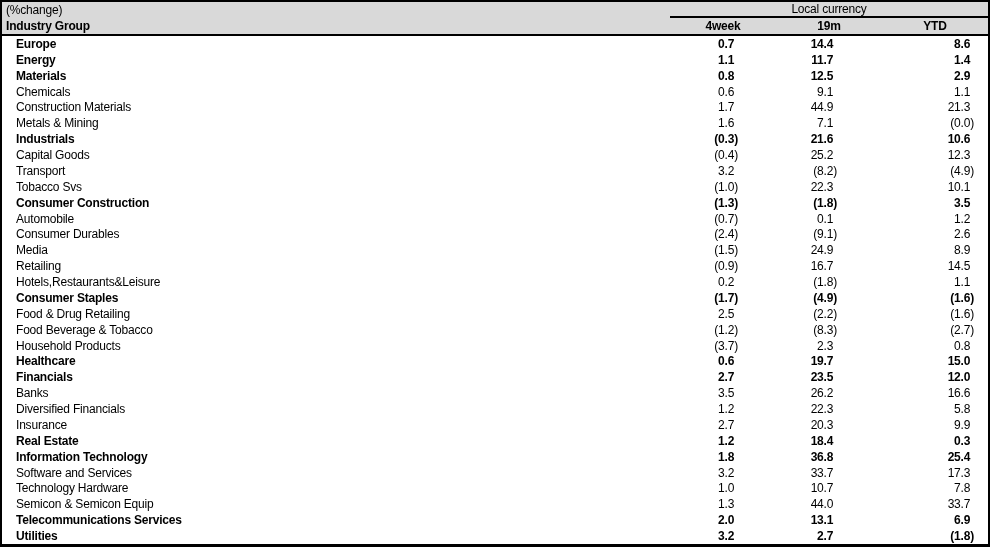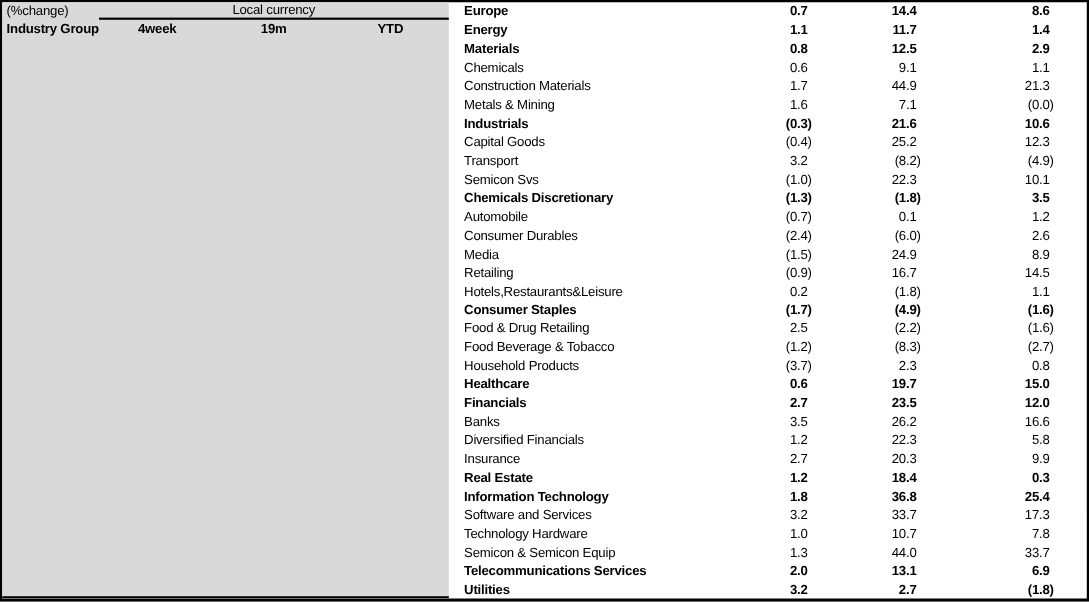--- a/index.html
+++ b/index.html
@@ -1,40 +1,40 @@
 <!DOCTYPE html>
 <html><head>
 <meta charset="utf-8">
 <style>
   html,body{margin:0;padding:0;background:#fff;}
   .perf-table{
     width:990px;height:547px;box-sizing:border-box;
     border:2px solid #000;border-bottom-width:3px;
     background:#fff;color:#000;
     font-family:"Liberation Sans",sans-serif;font-size:12px;letter-spacing:-0.2px;
-    display:flex;flex-direction:row;overflow:hidden;
+    display:flex;flex-direction:column;overflow:hidden;
   }
   .thead{background:#d9d9d9;border-bottom:2px solid #000;flex:0 0 auto;}
   .hrow{display:flex;height:16px;align-items:center;}
   .hrow.first{height:16px;}
   .hleft{flex:1 1 auto;padding-left:4px;box-sizing:border-box;white-space:nowrap;}
   .hright{flex:0 0 318px;display:flex;box-sizing:border-box;}
   .hrow.first .hright{justify-content:center;border-bottom:2px solid #000;height:100%;align-items:center;}
   .group-hdr{font-weight:normal;}
   .bold{font-weight:bold;}
   .hcol{width:106px;text-align:center;font-weight:bold;box-sizing:border-box;}
   .tbody{flex:1 1 auto;display:flex;flex-direction:column;}
   .row{flex:1 1 0;display:flex;align-items:center;min-height:0;}
   .row.top{font-weight:bold;}
   .label{flex:1 1 auto;padding-left:14px;box-sizing:border-box;white-space:nowrap;overflow:hidden;}
   .label.sub{}
   .val{flex:0 0 106px;text-align:right;box-sizing:border-box;white-space:nowrap;}
   .val.c0{padding-right:38px;}
   .val.c1{padding-right:45px;}
-  .val.c2{padding-right:30px;}
+  .val.c2{padding-right:14px;}
   .ghost{visibility:hidden;}
 </style>
 </head>
 <body>
 
 <div class="perf-table">
   <div class="thead">
     <div class="hrow first">
       <div class="hleft">(%change)</div>
       <div class="hright">
@@ -99,41 +99,41 @@
         <div class="val c1">25.2<span class="ghost">)</span></div>
         <div class="val c2">12.3<span class="ghost">)</span></div>
       </div>
       <div class="row">
         <div class="label sub">Transport</div>
         <div class="val c0">3.2<span class="ghost">)</span></div>
         <div class="val c1">(8.2)</div>
         <div class="val c2">(4.9)</div>
       </div>
       <div class="row">
-        <div class="label sub">Semicon Svs</div>
+        <div class="label sub">Tobacco Svs</div>
         <div class="val c0">(1.0)</div>
         <div class="val c1">22.3<span class="ghost">)</span></div>
         <div class="val c2">10.1<span class="ghost">)</span></div>
       </div>
       <div class="row top">
-        <div class="label">Chemicals Discretionary</div>
+        <div class="label">Consumer Construction</div>
         <div class="val c0">(1.3)</div>
         <div class="val c1">(1.8)</div>
         <div class="val c2">3.5<span class="ghost">)</span></div>
       </div>
       <div class="row">
         <div class="label sub">Automobile</div>
         <div class="val c0">(0.7)</div>
         <div class="val c1">0.1<span class="ghost">)</span></div>
         <div class="val c2">1.2<span class="ghost">)</span></div>
       </div>
       <div class="row">
         <div class="label sub">Consumer Durables</div>
         <div class="val c0">(2.4)</div>
-        <div class="val c1">(6.0)</div>
+        <div class="val c1">(9.1)</div>
         <div class="val c2">2.6<span class="ghost">)</span></div>
       </div>
       <div class="row">
         <div class="label sub">Media</div>
         <div class="val c0">(1.5)</div>
         <div class="val c1">24.9<span class="ghost">)</span></div>
         <div class="val c2">8.9<span class="ghost">)</span></div>
       </div>
       <div class="row">
         <div class="label sub">Retailing</div>

